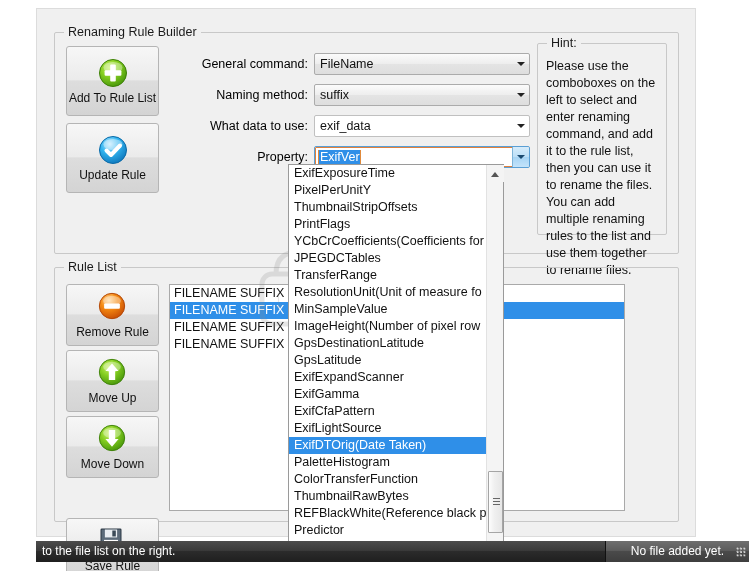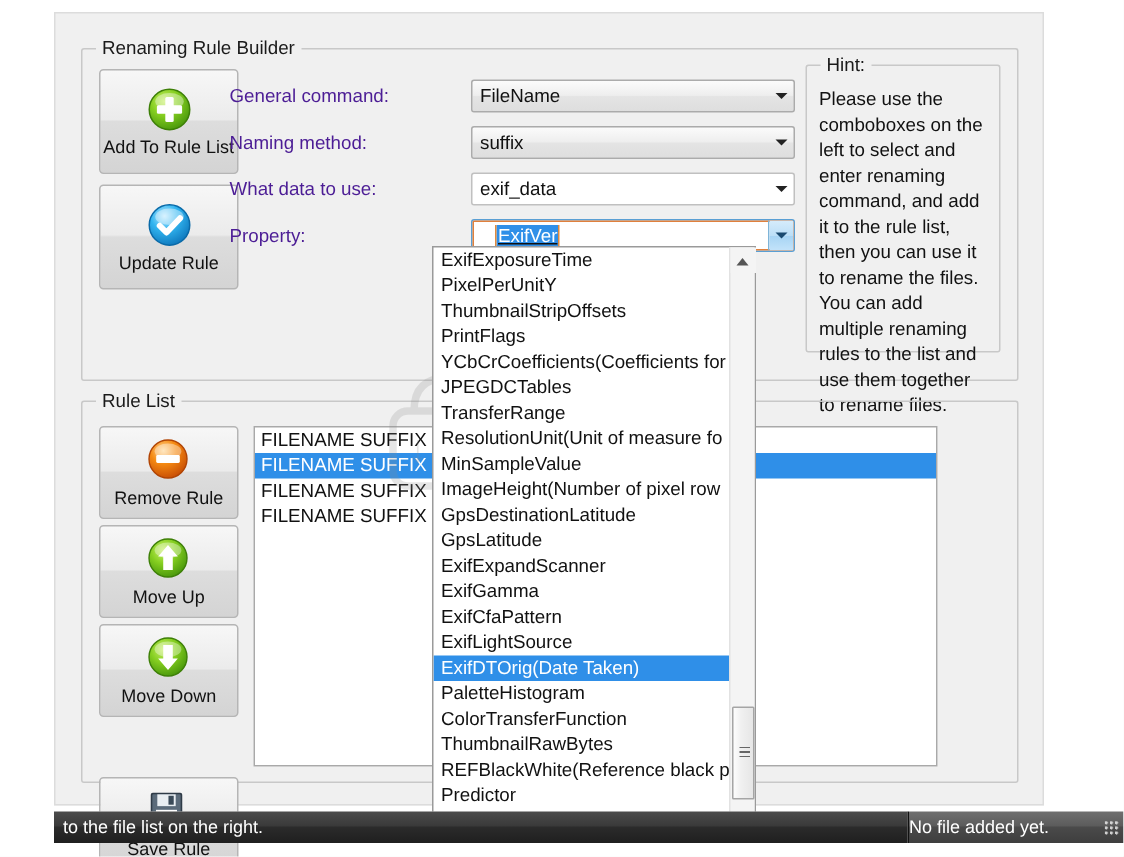--- a/index.html
+++ b/index.html
@@ -68,22 +68,22 @@
     font-size: 12px;
     color: #111;
     line-height: 14px;
     white-space: nowrap;
   }
 
   
   .flabel {
     position: absolute;
     font-size: 12.5px;
-    color: #4c1d95;
-    text-align: left;
+    color: #000000;
+    text-align: right;
     white-space: nowrap;
   }
 
   
   .combo {
     position: absolute;
     height: 22px;
     border: 1px solid #ababab;
     border-radius: 2px;
     background: #ffffff;
@@ -116,22 +116,21 @@
     border-top: 4px solid #222;
   }
   
   #combo-property {
     border: 1px solid #5a9fd4;
     outline: 1px solid #e0803c;
     outline-offset: -2px;
     background: #ffffff;
   }
   #combo-property .ctext {
-    padding-left: 16px;
-    text-decoration: underline;
+    padding-left: 4px;
   }
   #combo-property .ctext span.sel {
     background: #2f8fe8;
     color: #ffffff;
     padding: 1px 0 1px 1px;
     outline: 1px solid #e08a3c;
   }
   #combo-property .carrow {
     background: linear-gradient(to bottom, #d6ecfb 0%, #bcdff7 50%, #a6d4f4 51%, #c3e3fa 100%);
     border-left: 1px solid #7eb4d8;
@@ -252,21 +251,21 @@
     background: linear-gradient(to bottom, #4c4c4c 0%, #3a3a3a 45%, #2b2b2b 50%, #1f1f1f 100%);
     color: #ffffff;
     font-size: 12px;
     line-height: 21px;
   }
   #sb-left  { left: 0; width: 512px; padding-left: 6px; }
   #sb-mid   { left: 512px; width: 57px; }
   #sb-right {
     left: 569px; width: 144px;
     background: linear-gradient(to bottom, #6f6f6f 0%, #5c5c5c 45%, #4a4a4a 50%, #3e3e3e 100%);
-    text-align: left;
+    text-align: center;
     border-left: 1px solid #111;
   }
   #sb-grip {
     position: absolute;
     right: 3px; top: 6px;
     width: 10px; height: 10px;
     background:
       radial-gradient(circle at 1.5px 1.5px, #e8e8e8 1px, transparent 1.2px) 0 0/3.4px 3.4px;
     opacity: .85;
   }

